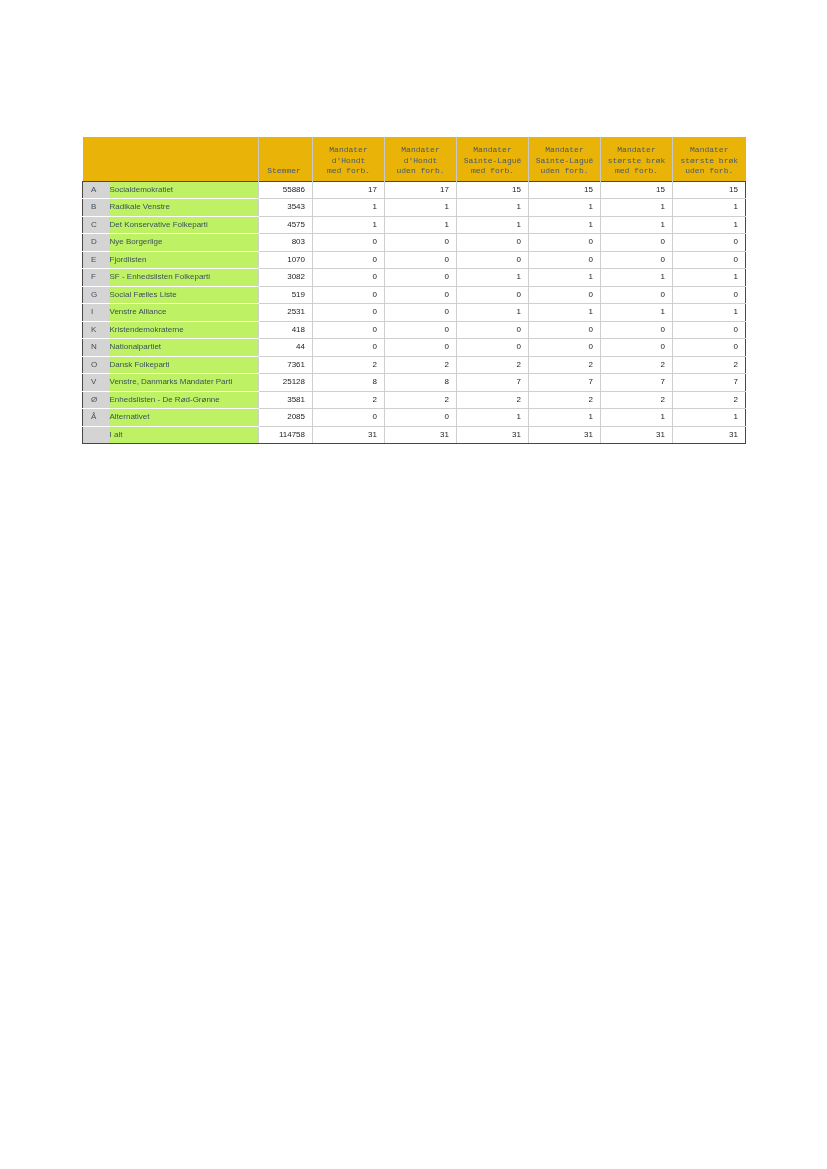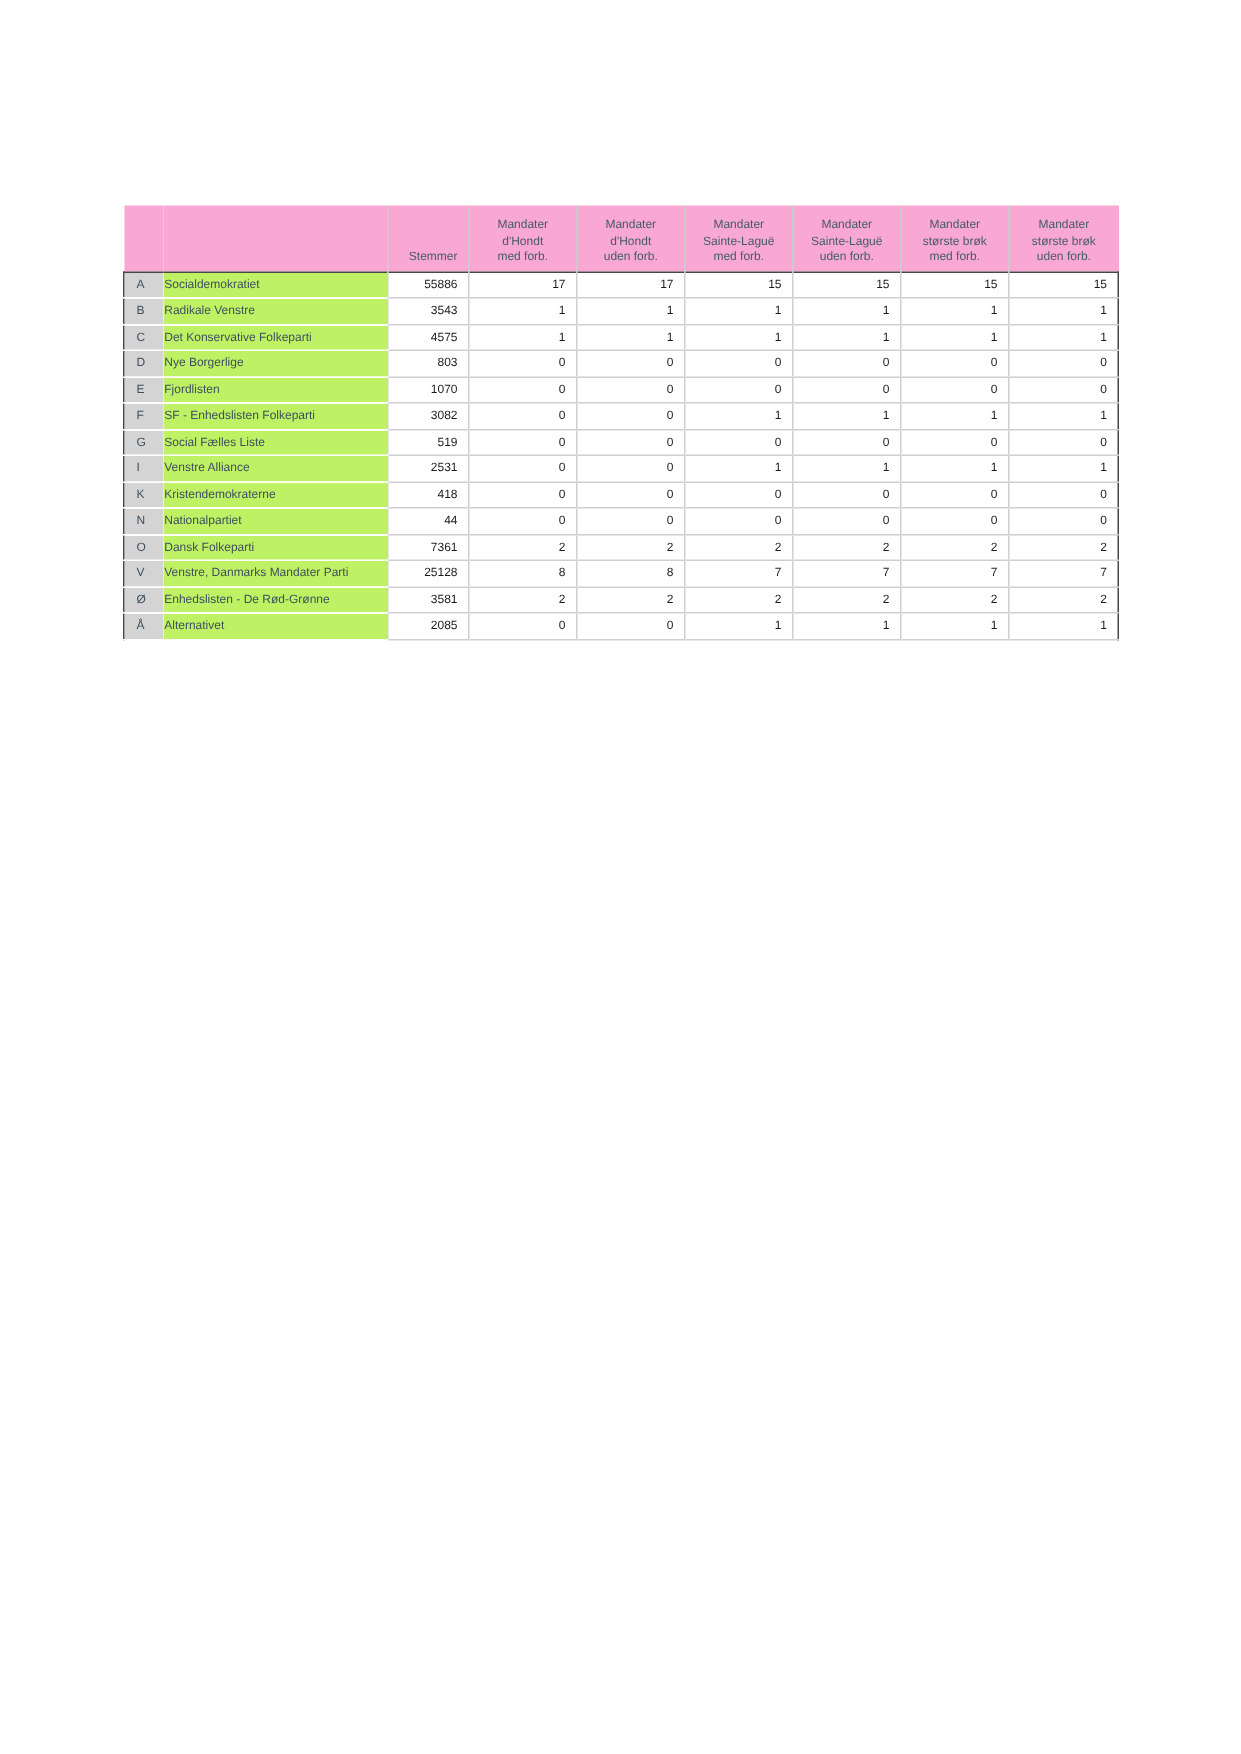--- a/index.html
+++ b/index.html
@@ -22,29 +22,30 @@
     border-collapse: collapse;
     table-layout: fixed;
   }
   .mandate-table th {
     height: 44px;
     vertical-align: bottom;
     font-weight: normal;
     font-size: 8px;
     line-height: 10.5px;
     color: #465a6b;
-    background: #f9a8d4;
+    background: #eab308;
     padding: 0 4px 4px 4px;
     box-sizing: border-box;
+    font-family: Liberation Mono, monospace;
   }
   th.hdr-blank {
     border: none;
   }
   th.hdr-stemmer {
-    text-align: right;
+    text-align: center;
     padding-right: 7px;
     border-left: 1px solid #c9c9c9;
   }
   th.hdr-mandates {
     text-align: center;
     white-space: pre-line;
     border-left: 1px solid #c9c9c9;
   }
   .mandate-table td {
     height: 16.5px;
@@ -272,14 +273,25 @@
         <td class="col-letter">Å</td>
         <td class="col-party">Alternativet</td>
         <td class="col-num">2085</td>
         <td class="col-num">0</td>
         <td class="col-num">0</td>
         <td class="col-num">1</td>
         <td class="col-num">1</td>
         <td class="col-num">1</td>
         <td class="col-num">1</td>
       </tr>
+      <tr class="total-row">
+        <td class="col-letter"></td>
+        <td class="col-party">I alt</td>
+        <td class="col-num">114758</td>
+        <td class="col-num">31</td>
+        <td class="col-num">31</td>
+        <td class="col-num">31</td>
+        <td class="col-num">31</td>
+        <td class="col-num">31</td>
+        <td class="col-num">31</td>
+      </tr>
     </tbody>
 </table>
 
 </body></html>

